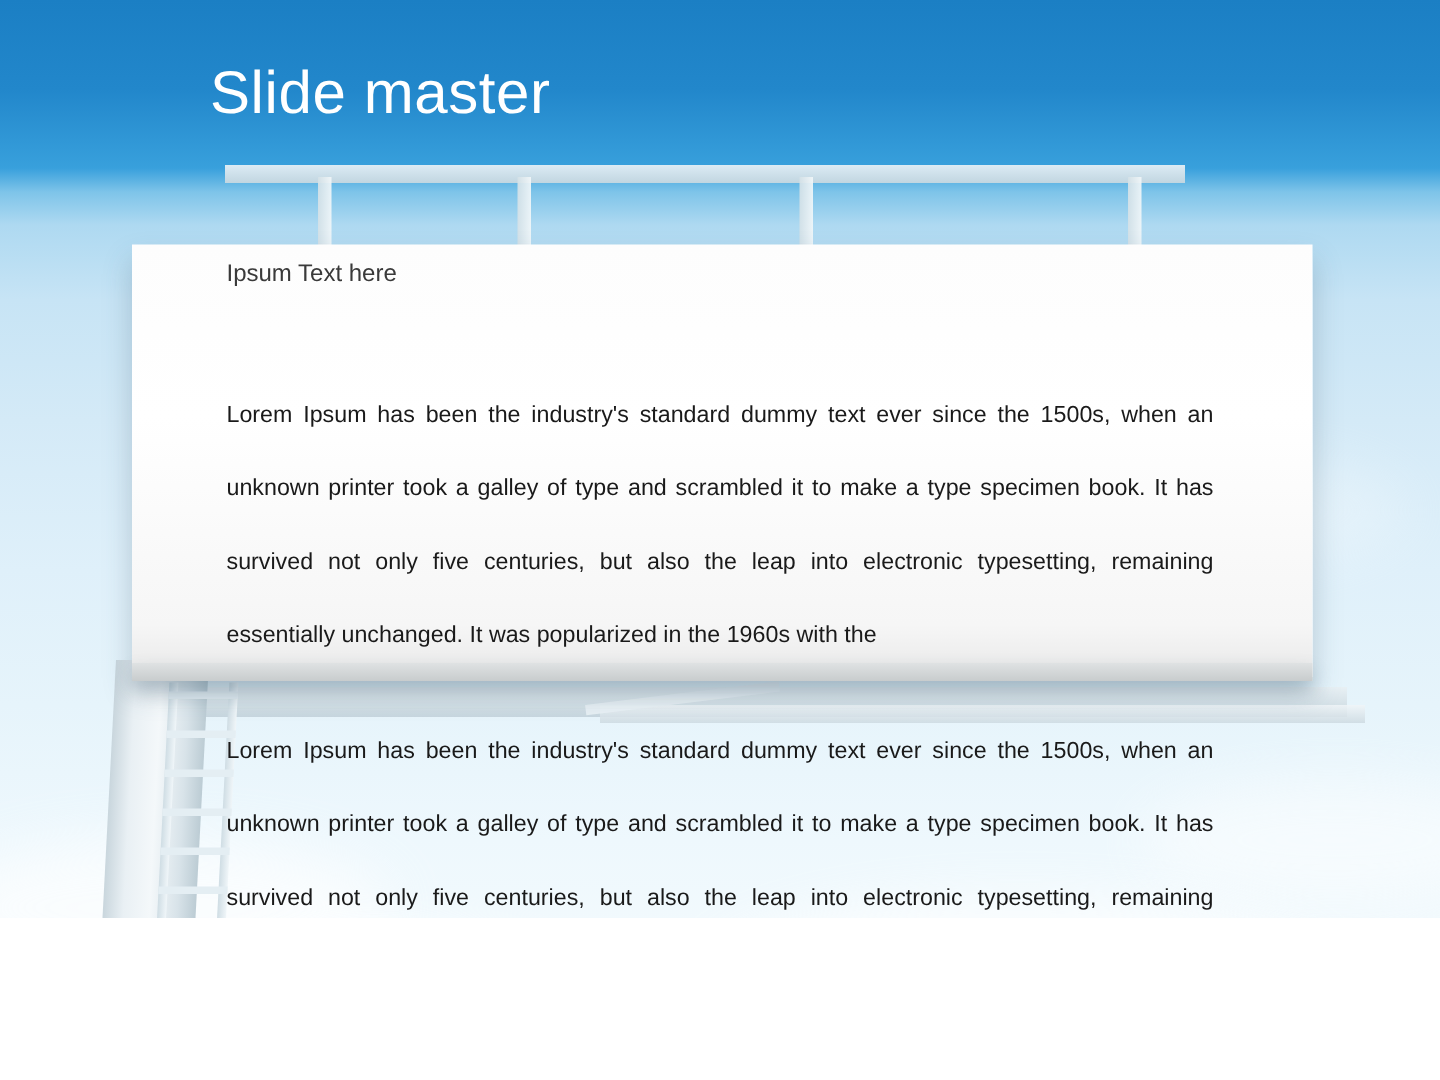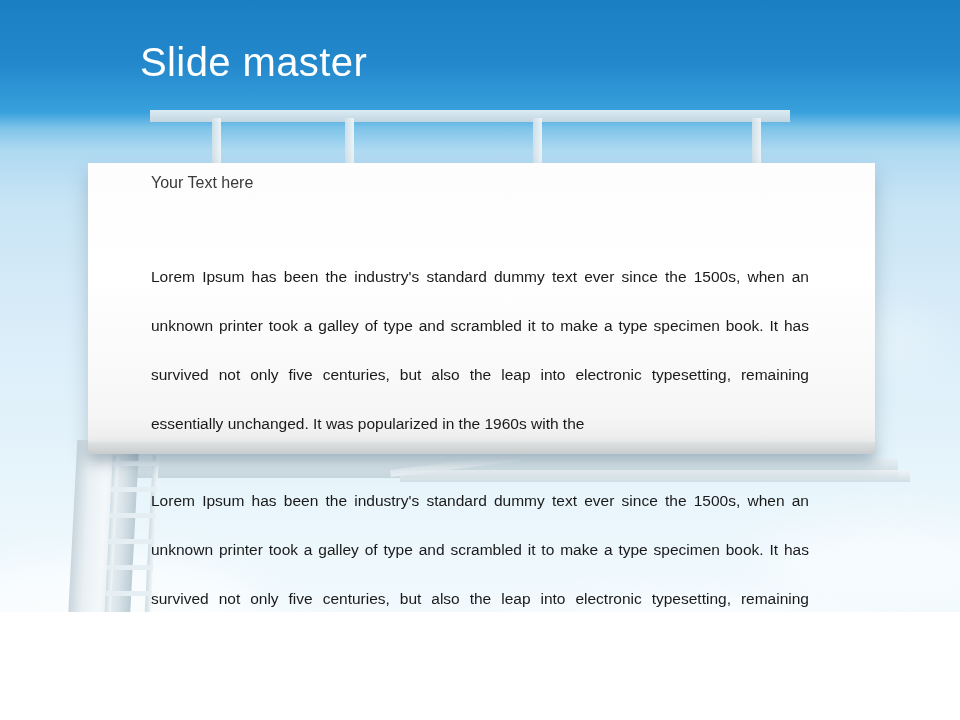--- a/index.html
+++ b/index.html
@@ -231,17 +231,17 @@
     <div class="rung" style="top:162px"></div>
     <div class="rung" style="top:188px"></div>
     <div class="rung" style="top:214px"></div>
     <div class="rung" style="top:240px"></div>
   </div>
 
   <div class="panel"></div>
   <div class="panel-edge"></div>
 
   <div id="title">Slide master</div>
-  <div id="subhead">Your Text here</div>
+  <div id="subhead">Ipsum Text here</div>
   <div id="body-top" class="body-text">Lorem Ipsum has been the industry's standard dummy text ever since the 1500s, when an unknown printer took a galley of type and scrambled it to make a type specimen book. It has survived not only five centuries, but also the leap into electronic typesetting, remaining essentially unchanged. It was popularized in the 1960s with the</div>
   <div id="body-bottom" class="body-text">Lorem Ipsum has been the industry's standard dummy text ever since the 1500s, when an unknown printer took a galley of type and scrambled it to make a type specimen book. It has survived not only five centuries, but also the leap into electronic typesetting, remaining essentially unchanged</div>
 
 </div>
 
 </body></html>

